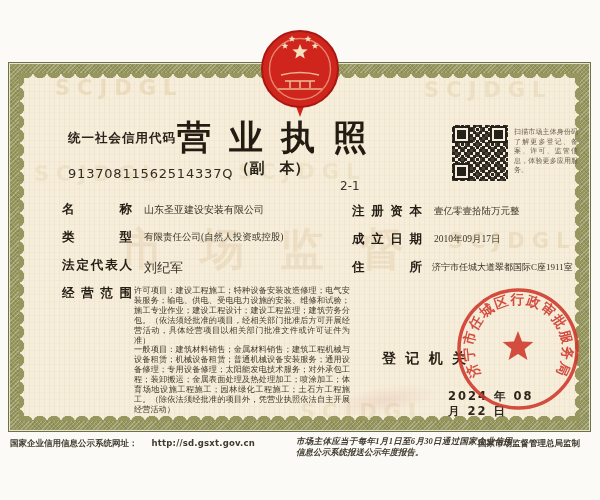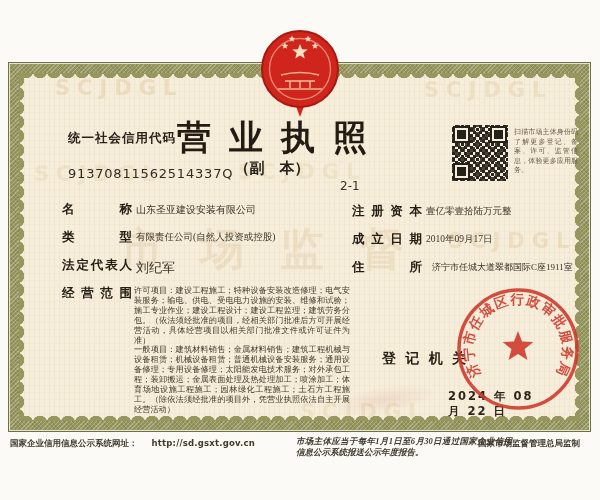--- a/index.html
+++ b/index.html
@@ -69,21 +69,21 @@
   .qrf::after{content:"";position:absolute;inset:2px;background:#24201a;}
   .qrf.tl{left:1px;top:1px;} .qrf.tr{right:1px;top:1px;} .qrf.bl{left:1px;bottom:1px;}
   .qr-caption{position:absolute;left:514px;top:128px;width:64px;z-index:3;
     font-size:7px;line-height:9.5px;color:#6b5f4e;text-align:justify;}
 
   
   .row{position:absolute;z-index:3;white-space:nowrap;}
   .jlabel{display:inline-block;vertical-align:top;font-family:"DejaVu Sans",sans-serif;
     font-weight:bold;font-size:12.5px;color:#241d13;text-align:justify;text-align-last:justify;
     -moz-text-align-last:justify;text-justify:inter-character;width:70px;}
-  .val{display:inline-block;vertical-align:top;font-size:9.5px;color:#3b3226;
+  .val{display:inline-block;vertical-align:top;font-size:9.5px;color:#3b3226;margin-left:8px;
     padding-top:2px;}
   .r-name{left:62px;top:201px;} .r-type{left:62px;top:229px;} .r-legal{left:62px;top:257px;}
   .r-capital{left:352px;top:203px;} .r-estd{left:352px;top:231px;} .r-addr{left:352px;top:259px;}
   .r-addr .val{font-size:9px;margin-left:6px;}
   .r-scope-label{left:62px;top:285px;}
   .scope{position:absolute;left:134px;top:286px;width:216px;z-index:3;
     font-size:8.2px;line-height:9.9px;color:#43392b;text-align:justify;}
   .scope p{margin:0;}
   .registrar{position:absolute;left:382px;top:350px;z-index:3;}
   .registrar .jlabel{width:84px;font-size:14px;}

